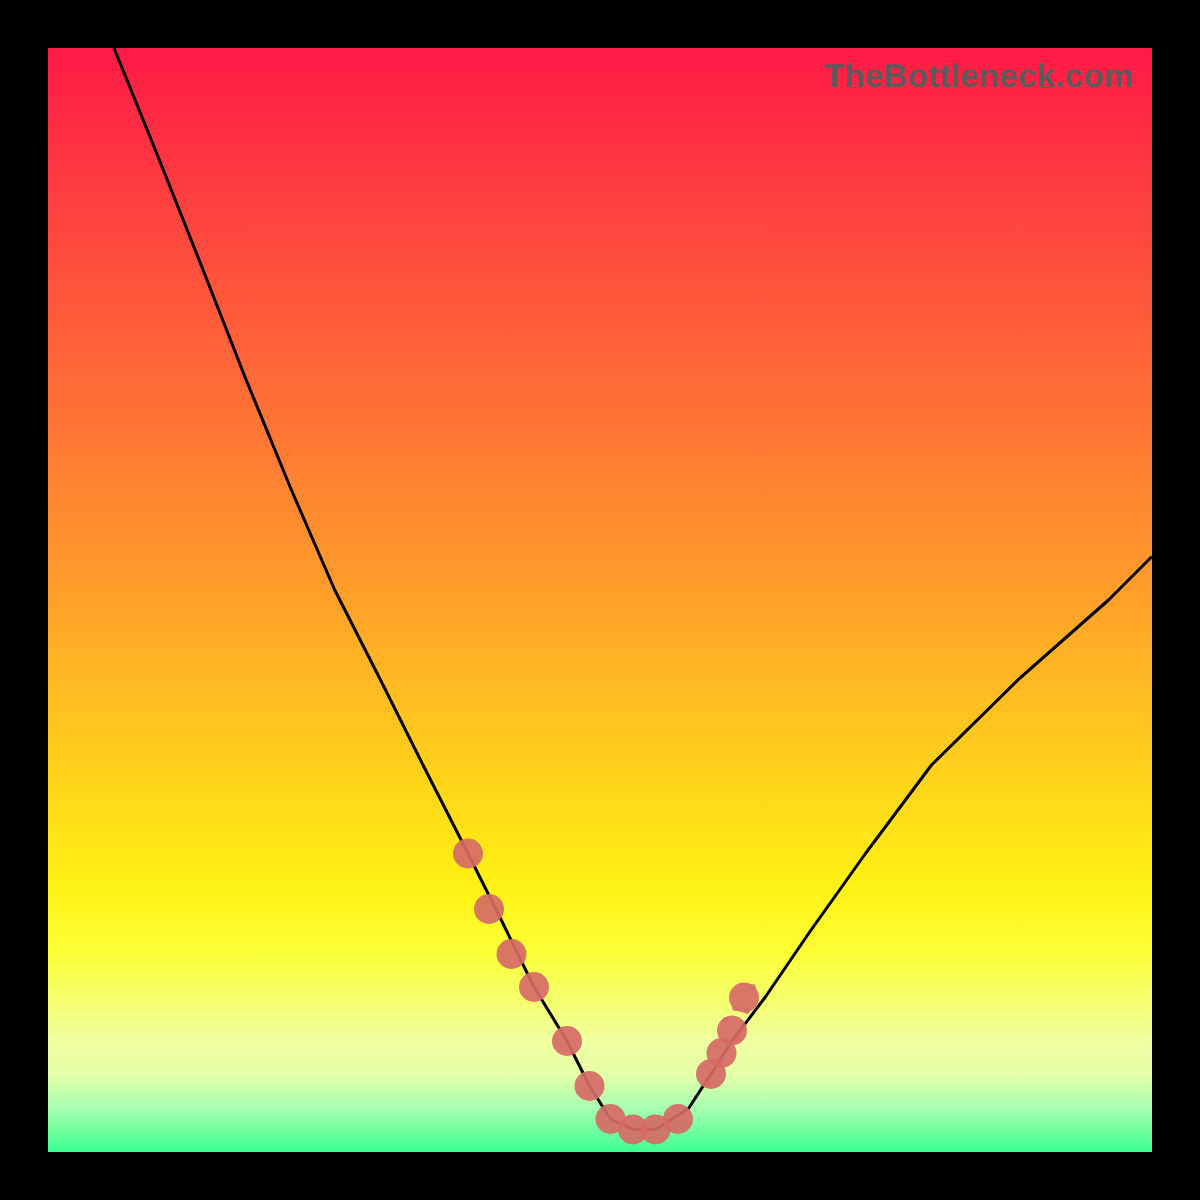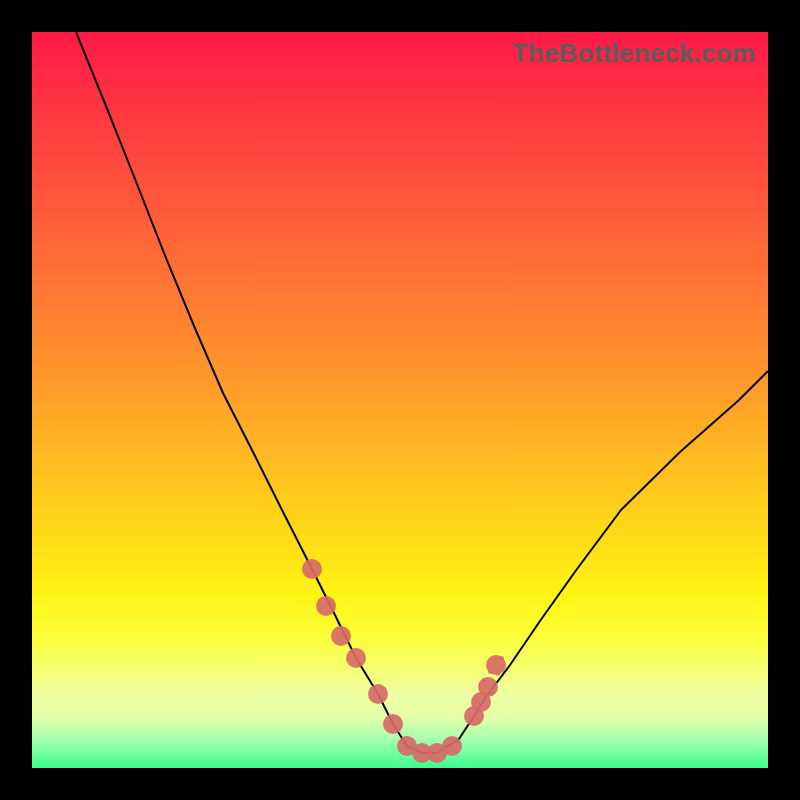--- a/index.html
+++ b/index.html
@@ -40,21 +40,21 @@
       #efffa1 90%,
       #e5ffa8 93%,
       #a8ffb0 96%,
       #3cff8f 100%
     );
   }
   .watermark {
     position: absolute;
     top: 6px;
     right: 12px;
-    font-size: 26px;
+    font-size: 22px;
     font-weight: 600;
     color: #5b5b5b;
     letter-spacing: 0.2px;
     user-select: none;
   }
   svg.chart {
     position: absolute;
     left: 0;
     top: 0;
     width: 736px;

